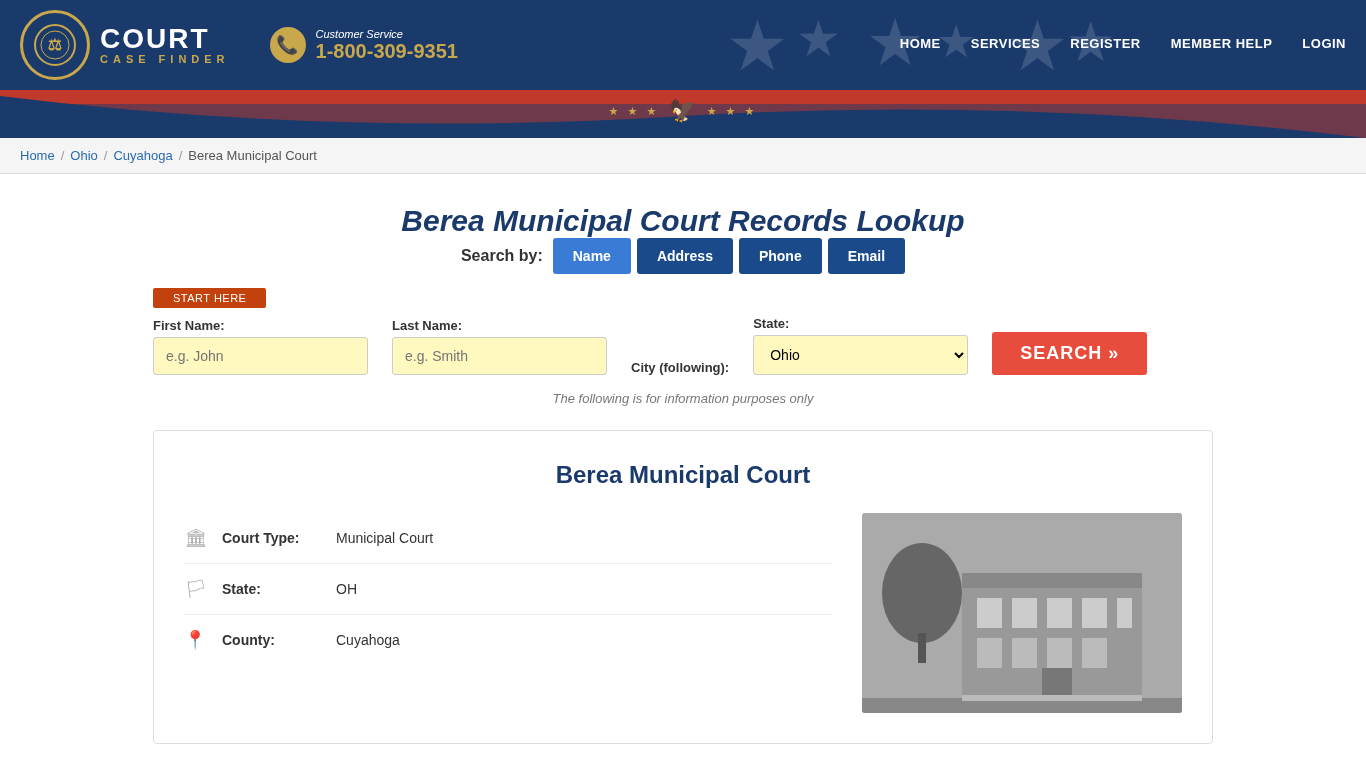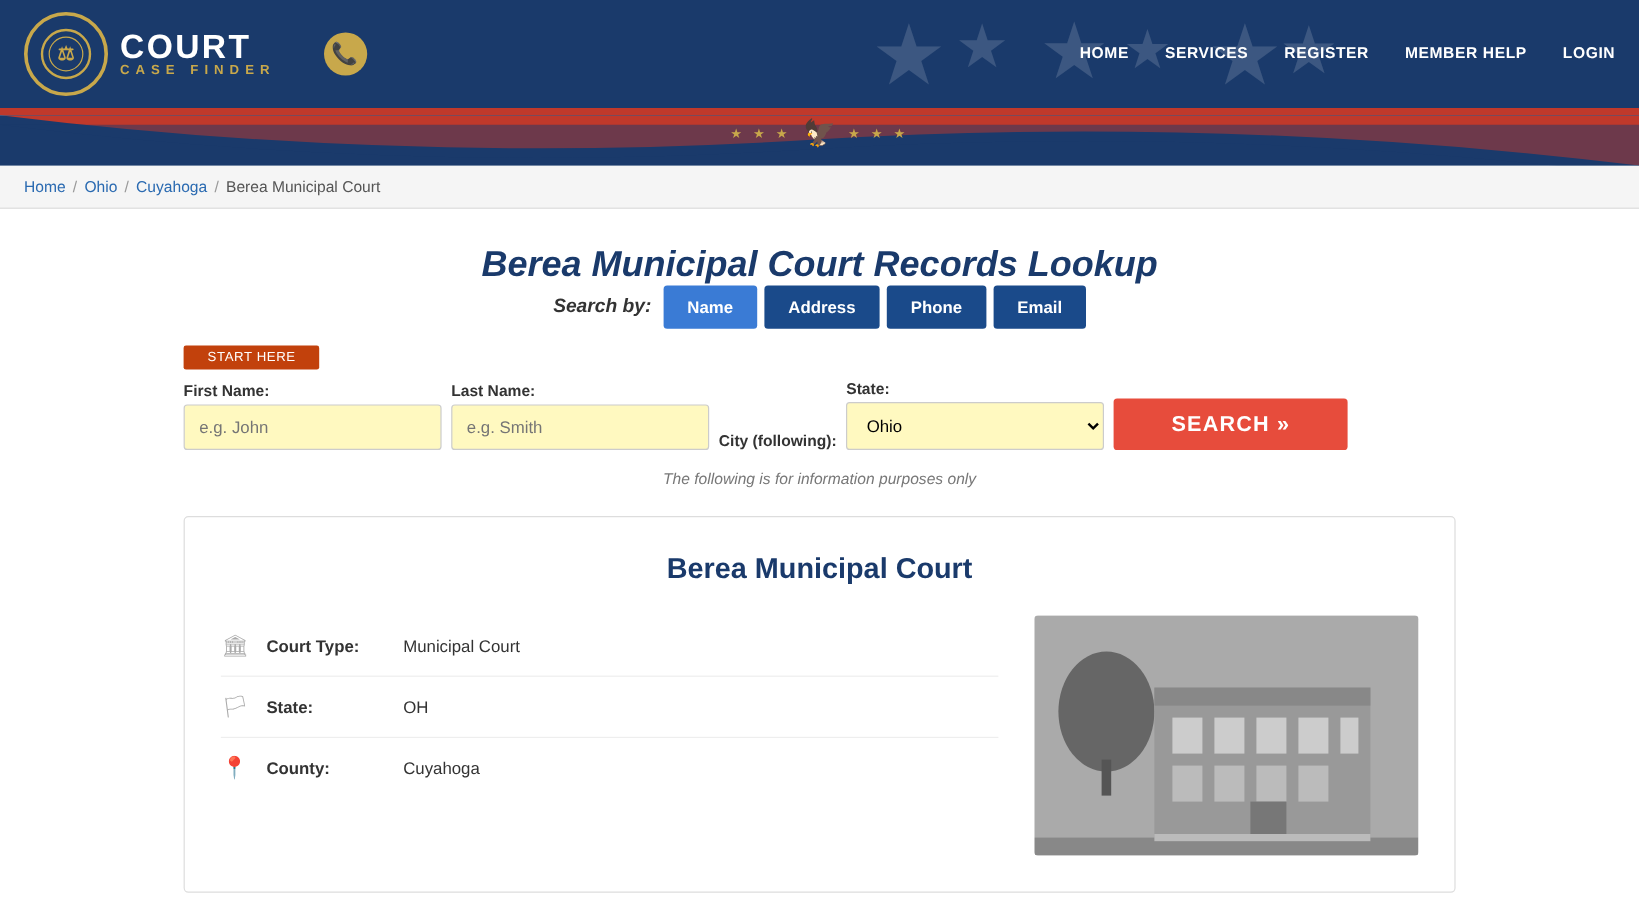--- a/index.html
+++ b/index.html
@@ -142,21 +142,20 @@
     .search-by-row {
       display: flex;
       align-items: center;
       justify-content: center;
       gap: 6px;
       margin-bottom: 14px;
     }
     .search-by-label {
       font-size: 16px;
       font-weight: 700;
-      font-style: italic;
       color: #333;
       margin-right: 4px;
     }
     .tab-btn {
       padding: 10px 20px;
       border: none;
       border-radius: 3px;
       font-size: 14px;
       font-weight: 600;
       cursor: pointer;
@@ -181,21 +180,21 @@
       padding: 4px 20px;
       border-radius: 2px;
       margin-bottom: 8px;
       letter-spacing: 0.5px;
     }
 
     
     .search-form {
       display: flex;
       align-items: flex-end;
-      gap: 8px;
+      gap: 24px;
       flex-wrap: wrap;
     }
     .form-group { display: flex; flex-direction: column; gap: 4px; }
     .form-label { font-size: 13px; font-weight: 600; color: #333; }
     .form-input {
       padding: 10px 12px;
       border: 1px solid #ccc;
       border-radius: 3px;
       background: #fff9c0;
       font-size: 14px;
@@ -210,21 +209,21 @@
       font-size: 14px;
       width: 215px;
       outline: none;
       cursor: pointer;
     }
     .search-btn {
       background: #e74c3c;
       color: #fff;
       border: none;
       border-radius: 3px;
-      padding: 11px 48px;
+      padding: 11px 28px;
       font-size: 18px;
       font-weight: 700;
       cursor: pointer;
       letter-spacing: 1px;
       white-space: nowrap;
       align-self: flex-end;
     }
 
     
     .disclaimer {
@@ -294,20 +293,24 @@
       </svg>
     </div>
     <div class="logo-text-block">
       <span class="logo-court">COURT</span>
       <span class="logo-case-finder">CASE FINDER</span>
     </div>
   </div>
 
   <div class="header-phone">
     <div class="phone-icon-circle">📞</div>
+    <div class="header-phone-text">
+      <div class="customer-service-label">Customer Service</div>
+      <div class="phone-number">1-800-309-9351</div>
+    </div>
   </div>
 
   <div class="header-stars">
     <span class="star" style="left:10px;top:5px;font-size:70px;">★</span>
     <span class="star" style="left:80px;top:10px;font-size:50px;">★</span>
     <span class="star" style="left:150px;top:5px;font-size:65px;">★</span>
     <span class="star" style="left:220px;top:15px;font-size:45px;">★</span>
     <span class="star" style="left:290px;top:5px;font-size:70px;">★</span>
     <span class="star" style="left:350px;top:10px;font-size:55px;">★</span>
   </div>

